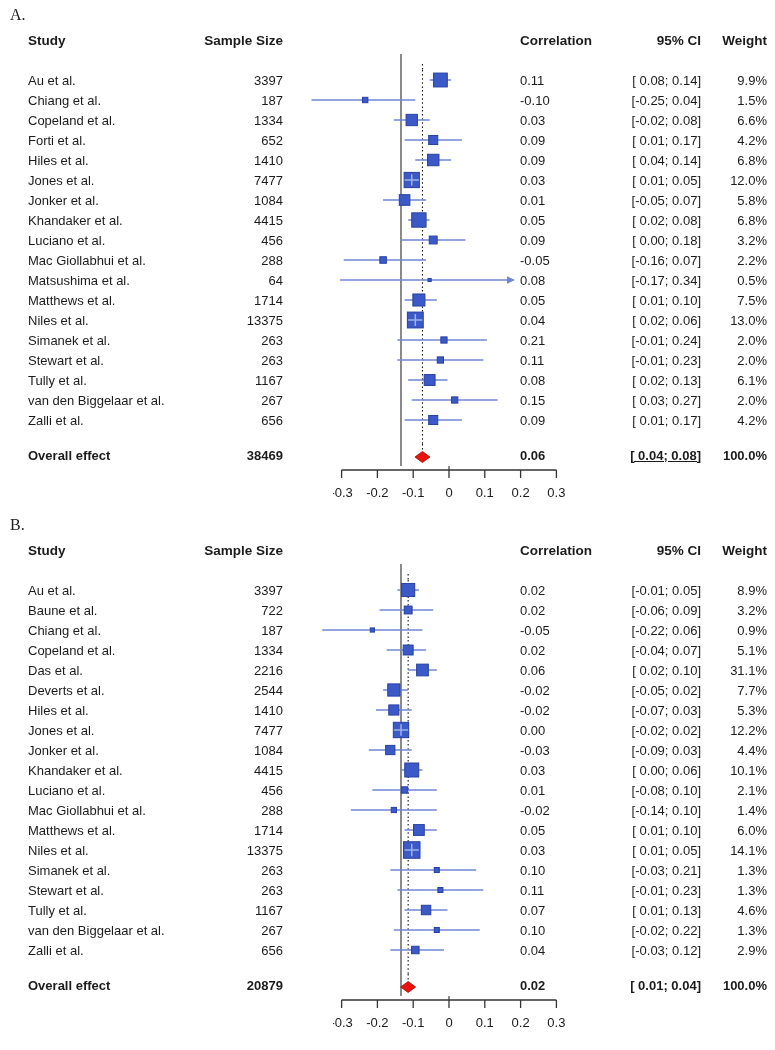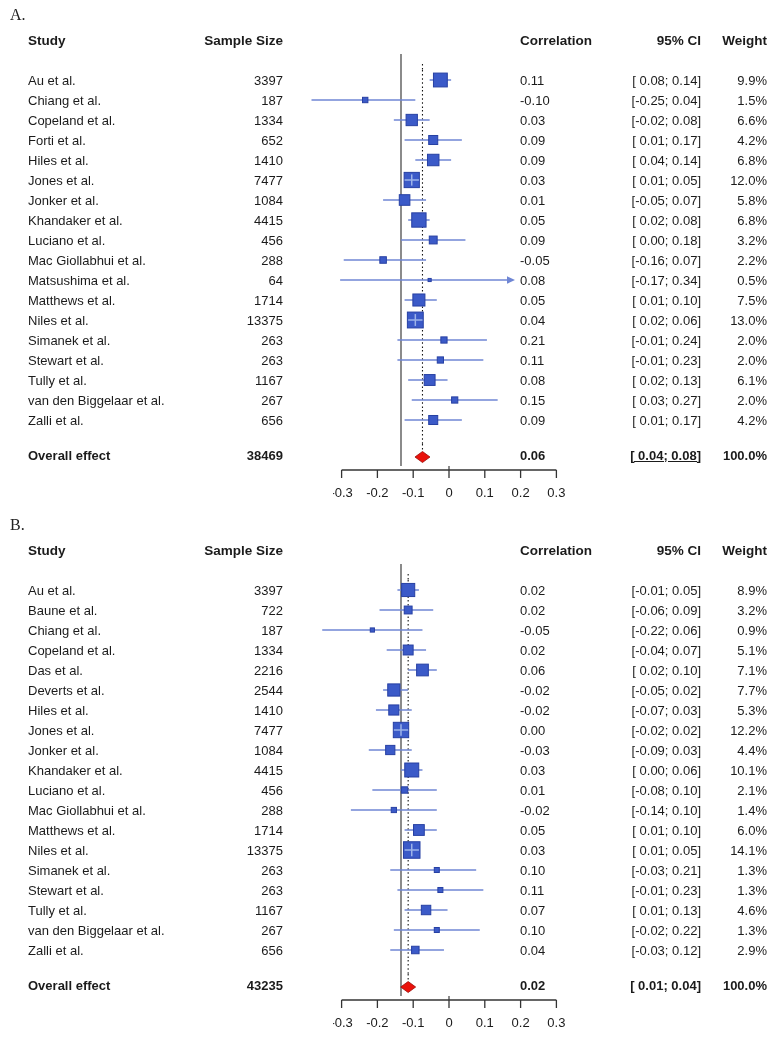--- a/index.html
+++ b/index.html
@@ -492,21 +492,21 @@
           <div class="c-plot">
             <svg width="235" height="20" viewBox="0 0 235 20">
               <line x1="116" y1="0" x2="116" y2="20" stroke="#3d3d3d" stroke-width="1.2"></line>
               <line x1="123.16" y1="0" x2="123.16" y2="20" stroke="#141414" stroke-width="1.1" stroke-dasharray="1.5 2.6"></line>
               <line x1="123.16" y1="10" x2="151.8" y2="10" stroke="#6f86d4" stroke-width="1.5"></line>
               <rect x="131.61791845843132" y="4.137918458431339" width="11.724163083137322" height="11.724163083137322" fill="#3b5ac8" stroke="#2740a3" stroke-width="1"></rect>
             </svg>
           </div>
           <div class="c-corr">0.06</div>
           <div class="c-ci">[ 0.02; 0.10]</div>
-          <div class="c-wt">7.1%</div>
+          <div class="c-wt">31.1%</div>
         </div>
         <div class="grid-row srow">
           <div class="c-study">Deverts et al.</div>
           <div class="c-n">2544</div>
           <div class="c-plot">
             <svg width="235" height="20" viewBox="0 0 235 20">
               <line x1="116" y1="0" x2="116" y2="20" stroke="#3d3d3d" stroke-width="1.2"></line>
               <line x1="123.16" y1="0" x2="123.16" y2="20" stroke="#141414" stroke-width="1.1" stroke-dasharray="1.5 2.6"></line>
               <line x1="98.1" y1="10" x2="123.16" y2="10" stroke="#6f86d4" stroke-width="1.5"></line>
               <rect x="102.7352477527749" y="3.8952477527748917" width="12.209504494450217" height="12.209504494450217" fill="#3b5ac8" stroke="#2740a3" stroke-width="1"></rect>
@@ -723,21 +723,21 @@
               <line x1="116" y1="0" x2="116" y2="14" stroke="#3d3d3d" stroke-width="1.2"></line>
               <line x1="123.16" y1="0" x2="123.16" y2="14" stroke="#141414" stroke-width="1.1" stroke-dasharray="1.5 2.6"></line>
             </svg>
           </div>
           <div class=""></div>
           <div class=""></div>
           <div class=""></div>
         </div>
         <div class="grid-row orow">
           <div class="c-study" style="font-weight: bold;">Overall effect</div>
-          <div class="c-n" style="font-weight: bold;">43235</div>
+          <div class="c-n" style="font-weight: bold;">20879</div>
           <div class="c-plot">
             <svg width="235" height="22" viewBox="0 0 235 22">
               <line x1="116" y1="0" x2="116" y2="22" stroke="#3d3d3d" stroke-width="1.2"></line>
               <line x1="123.16" y1="0" x2="123.16" y2="6" stroke="#141414" stroke-width="1.1" stroke-dasharray="1.5 2.6"></line>
               <polygon points="115.66,13 123.16,7.5 130.66,13 123.16,18.5" fill="#ea120b" stroke="#9b0b06" stroke-width="0.8"></polygon>
             </svg>
           </div>
           <div class="c-corr" style="font-weight: bold;">0.02</div>
           <div class="c-ci" style="font-weight: bold;">[ 0.01; 0.04]</div>
           <div class="c-wt" style="font-weight: bold;">100.0%</div>

